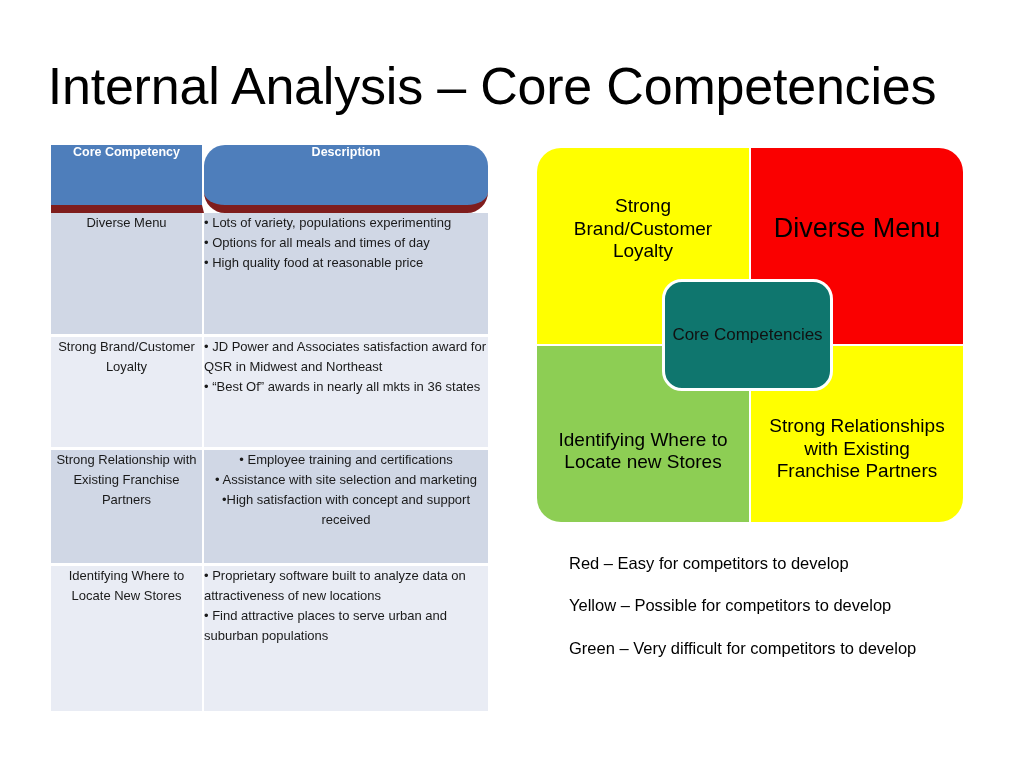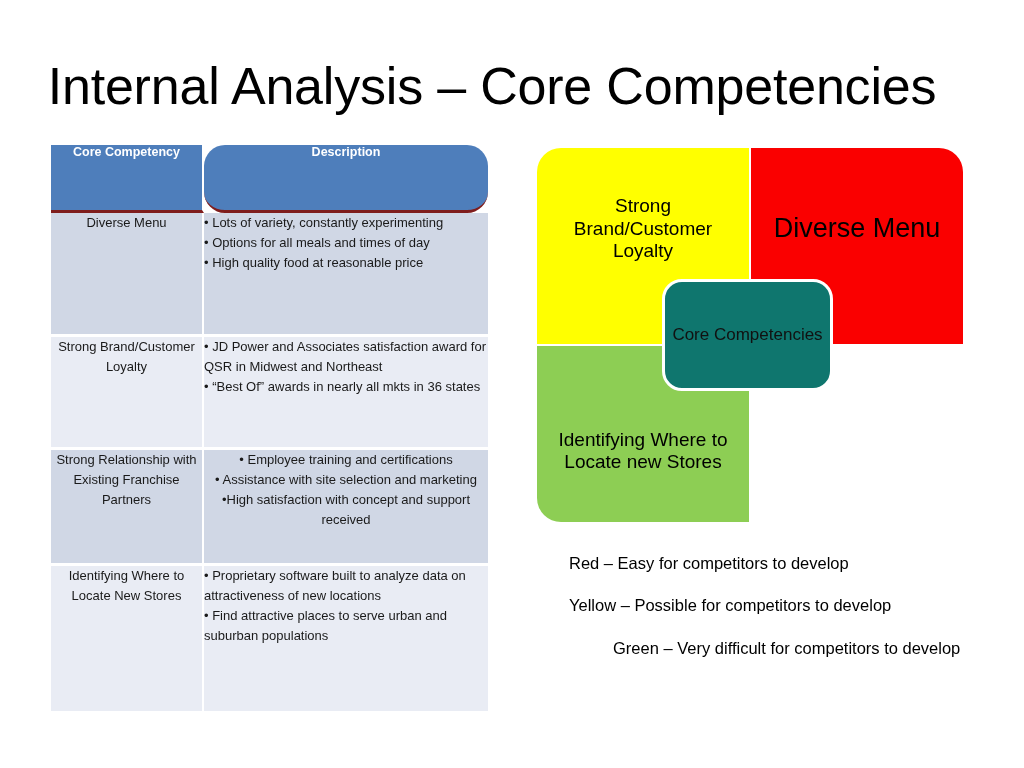--- a/index.html
+++ b/index.html
@@ -52,21 +52,21 @@
   .hdr-cell {
     background: #4E7EBB;
     color: #ffffff;
     font-weight: bold;
     font-size: 12.5px;
     text-align: center;
     height: 68px;
     padding-top: 10px;
     box-sizing: border-box;
     border-right: 2px solid #ffffff;
-    border-bottom: 3px solid #7f1d1d;
+    border-bottom: 8px solid #7f1d1d;
   }
   .hdr-cell:last-child { border-right: none; border-radius: 21px; }
 
   .row-dark  td { background: #D0D7E5; }
   .row-light td { background: #E9ECF4; }
 
   .cell-name {
     text-align: center;
     font-size: 13px;
     line-height: 1.55;
@@ -164,21 +164,21 @@
     left: 569px;
     top: 552px;
     width: 400px;
   }
   .legend-item {
     font-size: 16.5px;
     line-height: 1.42;
     color: #000000;
     margin-bottom: 19px;
   }
-  .legend-item:last-child { margin-bottom: 0; margin-left: 44px; }
+  .legend-item:last-child { margin-bottom: 0; }
 </style>
 </head>
 <body>
 
 <div class="slide-title">Internal Analysis – Core Competencies</div>
 
 <table class="comp-table">
   <colgroup>
     <col class="col-name">
     <col class="col-desc">
@@ -186,21 +186,21 @@
   <thead>
     <tr>
       <th class="hdr-cell">Core Competency</th>
       <th class="hdr-cell">Description</th>
     </tr>
   </thead>
   <tbody>
     <tr class="row-dark r1">
       <td class="cell-name">Diverse Menu</td>
       <td class="cell-desc">
-        <span class="bullet-line">• Lots of variety, constantly experimenting</span>
+        <span class="bullet-line">• Lots of variety, populations experimenting</span>
         <span class="bullet-line">• Options for all meals and times of day</span>
         <span class="bullet-line">• High quality food at reasonable price</span>
       </td>
     </tr>
     <tr class="row-light r2">
       <td class="cell-name">Strong Brand/Customer Loyalty</td>
       <td class="cell-desc">
         <span class="bullet-line">• JD Power and Associates satisfaction award for QSR in Midwest and Northeast</span>
         <span class="bullet-line">• “Best Of” awards in nearly all mkts in 36 states</span>
       </td>
@@ -220,20 +220,21 @@
         <span class="bullet-line">• Find attractive places to serve urban and suburban populations</span>
       </td>
     </tr>
   </tbody>
 </table>
 
 <div class="quad-wrap">
   <div class="quad quad-tl" style="background: rgb(255, 255, 0);">Strong Brand/Customer Loyalty</div>
   <div class="quad quad-tr" style="background: rgb(250, 0, 0);">Diverse Menu</div>
   <div class="quad quad-bl" style="background: rgb(141, 206, 84);">Identifying Where to Locate new Stores</div>
+  <div class="quad quad-br" style="background: rgb(255, 255, 0);">Strong Relationships with Existing Franchise Partners</div>
   <div class="quad-center" style="background: #0f766e;">Core Competencies</div>
 </div>
 
 <div class="legend">
   <div class="legend-item">Red – Easy for competitors to develop</div>
   <div class="legend-item">Yellow – Possible for competitors to develop</div>
   <div class="legend-item">Green – Very difficult for competitors to develop</div>
 </div>
 
 </body></html>

